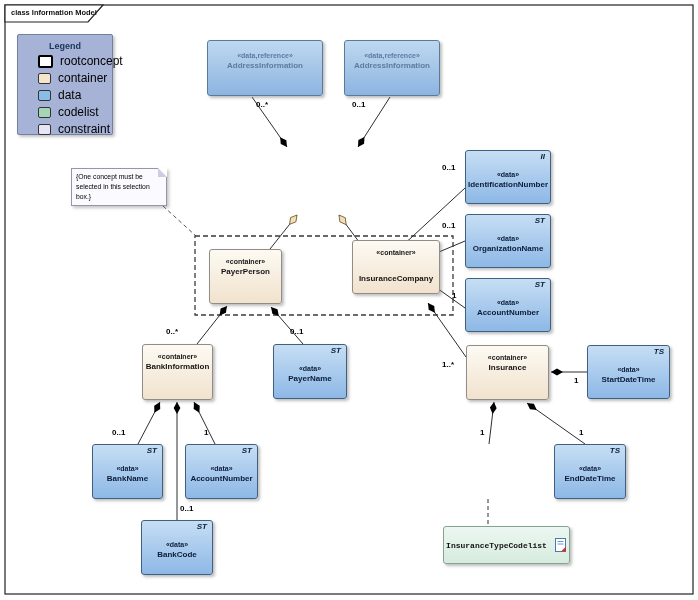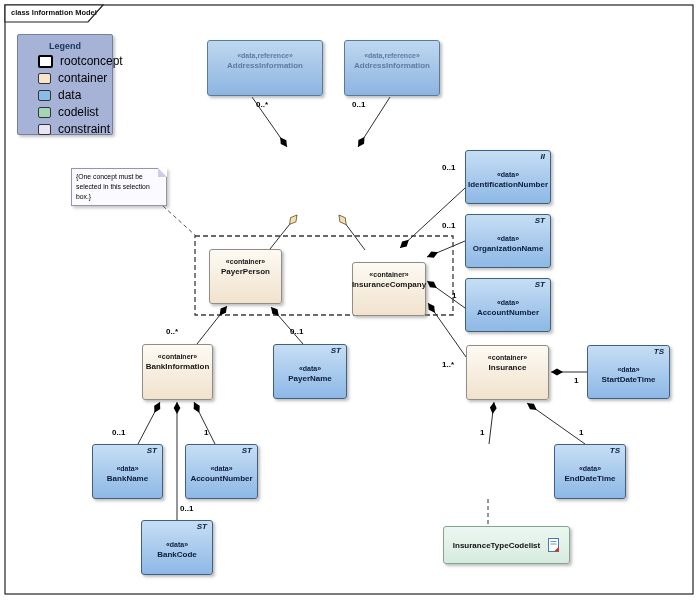--- a/index.html
+++ b/index.html
@@ -18,21 +18,21 @@
   .kind-data{background:linear-gradient(180deg,#c6def4 0%,#8db8e6 100%);
              border:1px solid #41607f;justify-content:center;padding-top:5px;color:#0c1c38;}
   .kind-reference{background:linear-gradient(180deg,#bed8f0 0%,#8db4e0 100%);
              border:1px solid #5a7a99;padding-top:11px;color:#5e7ba0;}
   .kind-container{background:linear-gradient(180deg,#fdfaf3 0%,#f1e2cd 100%);
              border:1px solid #8f8d86;padding-top:8px;color:#161616;}
   .kind-root{background:linear-gradient(150deg,#ffffff 0%,#eaeaea 100%);
              border:3px solid #000;padding-top:11px;color:#000;border-radius:4px;}
   .kind-codelist{background:linear-gradient(180deg,#ecf7f1 0%,#d7ebde 100%);
              border:1px solid #84a492;flex-direction:row;justify-content:center;
-             align-items:center;gap:8px;color:#111;}
+             align-items:center;gap:8px;color:#111;font-family:Liberation Mono, monospace;}
   .kind-codelist .name{margin-top:0;}
 
   
   .note{position:absolute;left:71px;top:168px;width:96px;height:38px;background:#fbfbff;
         border:1px solid #9595ab;box-shadow:2px 2px 3px rgba(110,110,110,.4);
         font-size:6.8px;line-height:1.5;color:#000;padding:3px 4px;box-sizing:border-box;z-index:2;}
   .note::after{content:"";position:absolute;top:-1px;right:-1px;width:0;height:0;
         border-top:9px solid #fff;border-left:9px solid #cdcde2;}
 
   
@@ -127,21 +127,21 @@
     <span class="stereo">«data,reference»</span>
     <span class="name">AddressInformation</span>
   </div>
 
 
   <div class="node kind-container" style="left:209px;top:249px;width:73px;height:55px;">
     <span class="stereo">«container»</span>
     <span class="name">PayerPerson</span>
   </div>
 
-  <div class="node kind-container" style="left:352px;top:262px;width:74px;height:54px;">
+  <div class="node kind-container" style="left:352px;top:240px;width:88px;height:54px;gap:16px;">
     <span class="stereo">«container»</span>
     <span class="name">InsuranceCompany</span>
   </div>
 
   <div class="node kind-data" style="left:465px;top:150px;width:86px;height:54px;">
     <span class="badge">II</span>
     <span class="stereo">«data»</span>
     <span class="name">IdentificationNumber</span>
   </div>
 

